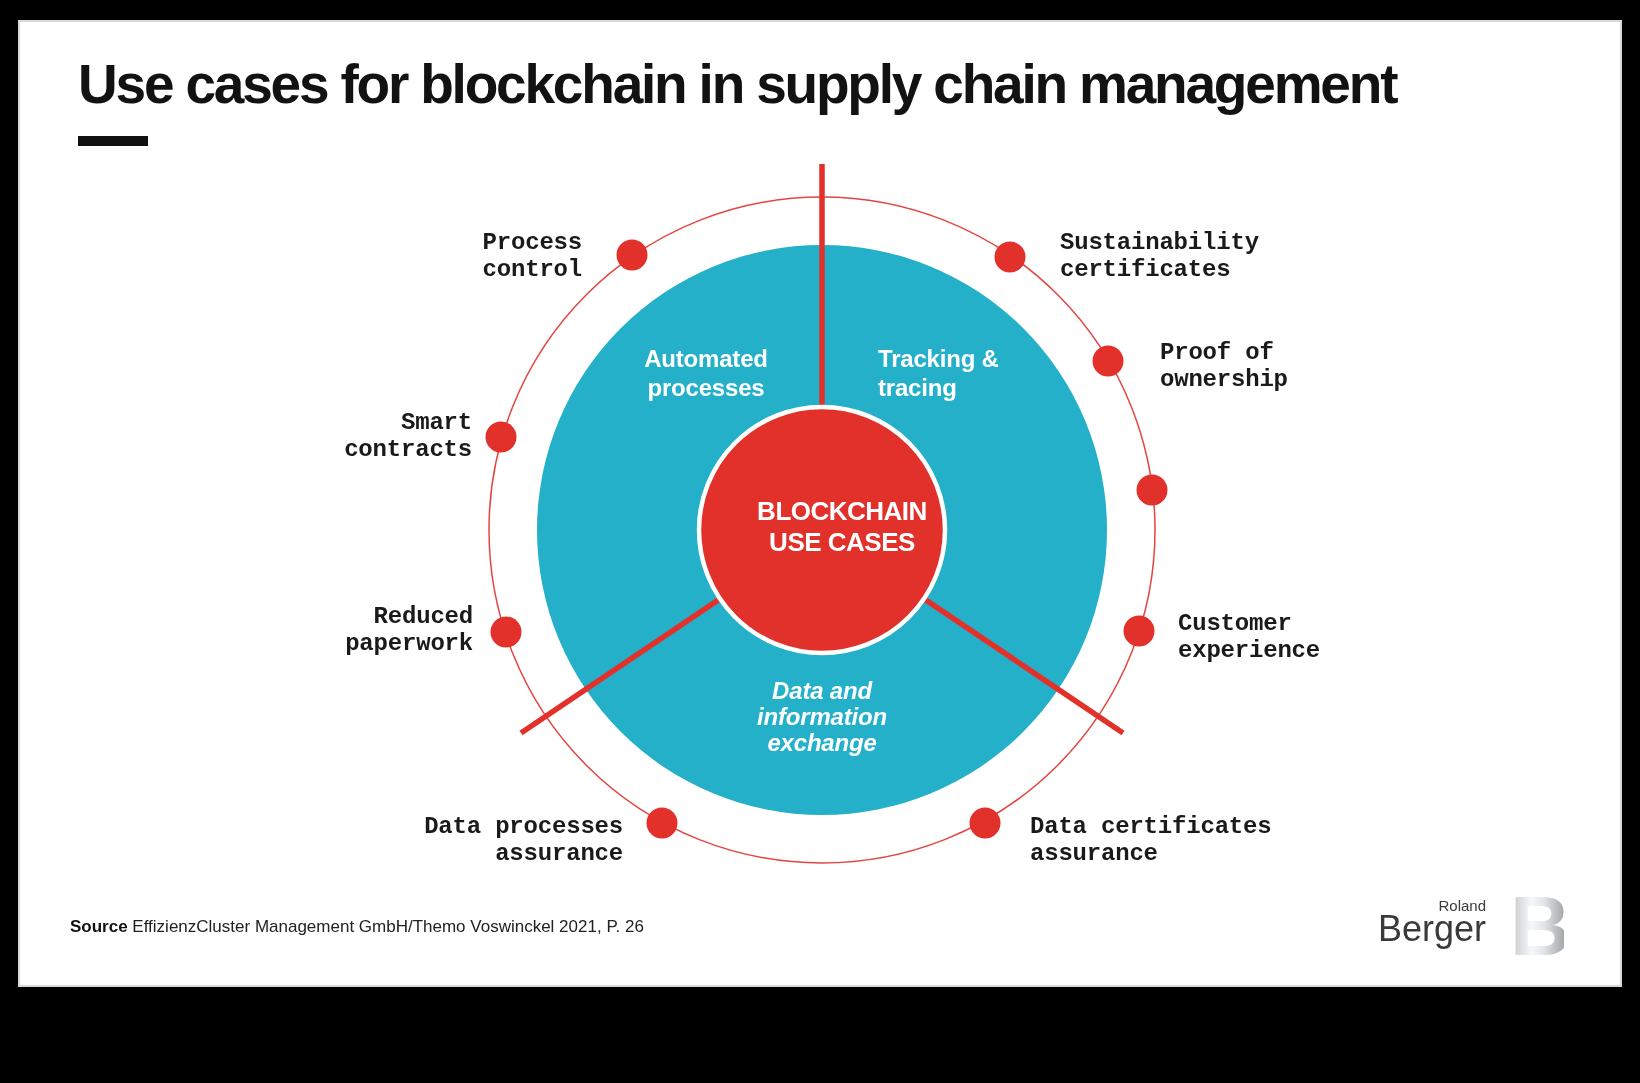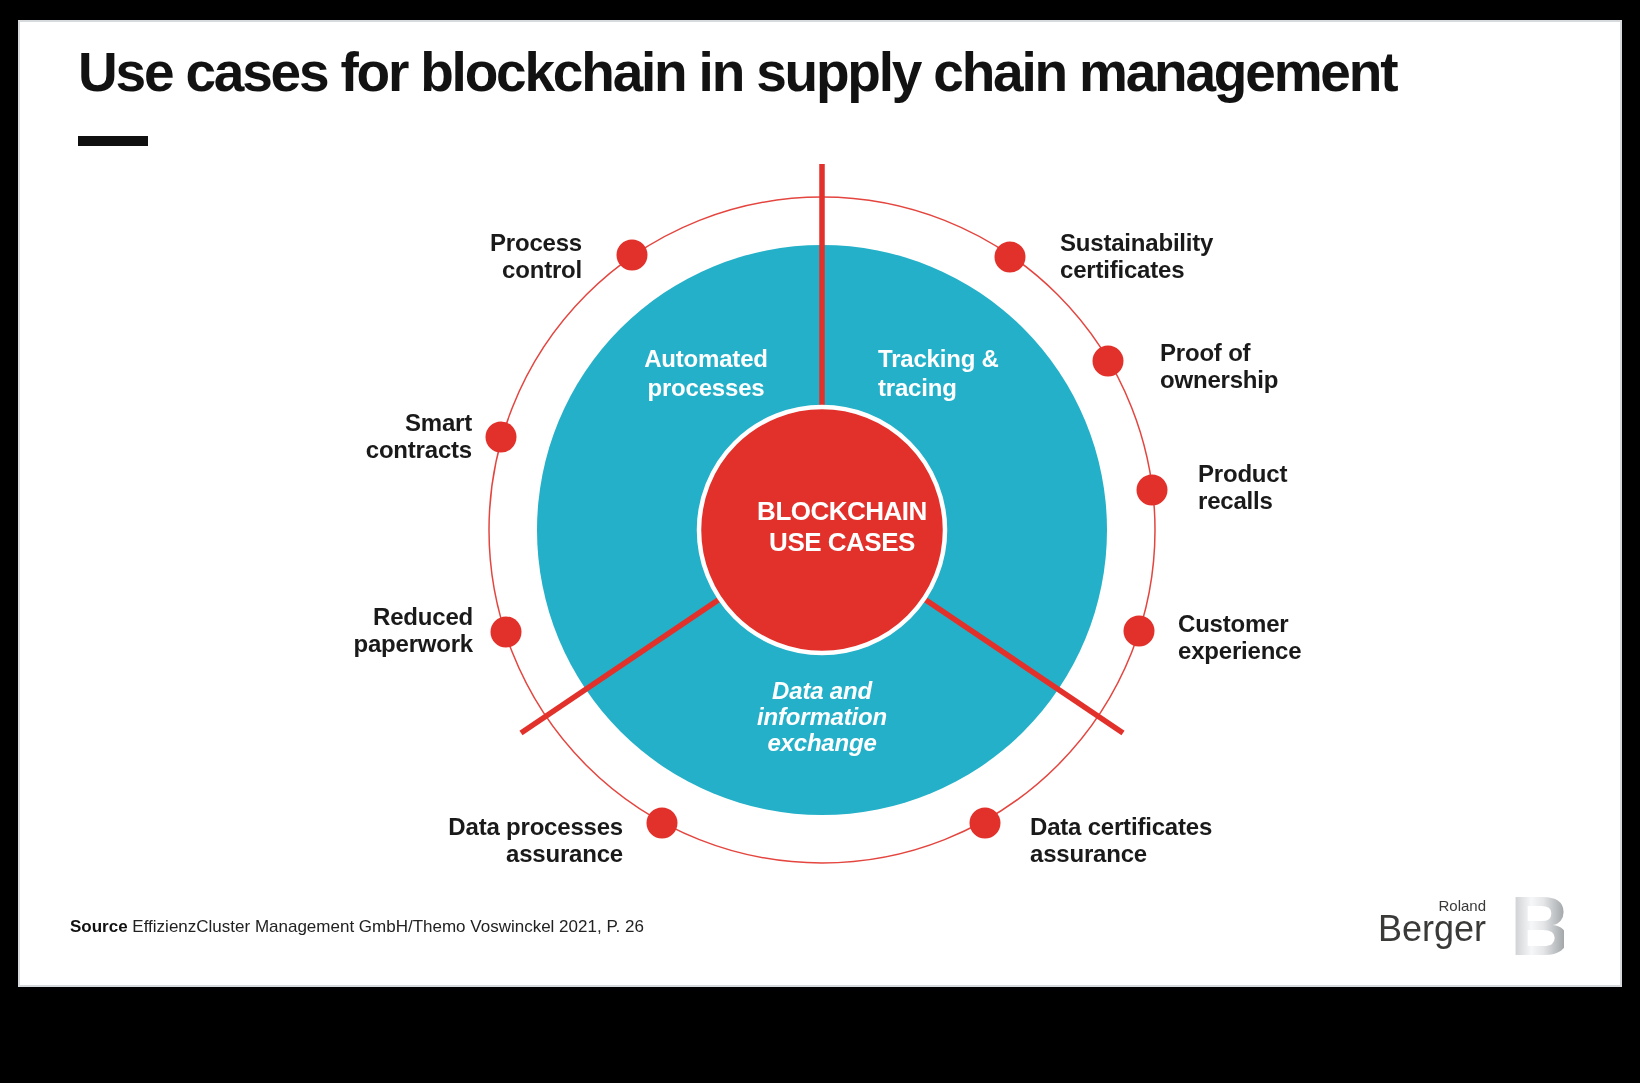--- a/index.html
+++ b/index.html
@@ -13,31 +13,31 @@
     width:1640px;height:1083px;background:#000;
     font-family:"Liberation Sans", sans-serif;
     position:relative;overflow:hidden;
   }
   .stage{position:absolute;left:0;top:0;width:1640px;height:1083px;}
   .slide{
     position:absolute;left:20px;top:22px;width:1600px;height:963px;
     background:#fff;box-shadow:0 0 0 2px #d7dadc;
   }
   .page-title{
-    position:absolute;left:78px;top:40px;width:1400px;
+    position:absolute;left:78px;top:52px;width:1400px;
     font-size:55px;font-weight:700;letter-spacing:-2.2px;color:#121212;
     white-space:nowrap;
   }
   .title-underline{
     position:absolute;left:78px;top:136px;width:70px;height:10px;background:#101010;
   }
   svg.diagram{position:absolute;left:0;top:0;width:1640px;height:1083px;}
   .lbl{
     position:absolute;font-weight:700;color:var(--text);
-    font-size:24px;line-height:27px;letter-spacing:-0.2px;white-space:pre-line;
+    font-size:24px;line-height:27px;letter-spacing:-0.2px;white-space:pre-line;font-family:Liberation Mono, monospace;
   }
   .lbl.right{text-align:right;}
   .lbl.left{text-align:left;}
   .sector-lbl{
     position:absolute;font-weight:700;color:#fff;
     font-size:24px;line-height:29px;letter-spacing:-0.2px;white-space:pre-line;
   }
   .center-lbl{
     position:absolute;left:702px;top:496px;width:280px;text-align:center;
     font-weight:700;color:#fff;font-size:26px;line-height:31px;letter-spacing:-0.5px;
@@ -106,22 +106,20 @@
   <div class="sector-lbl" style="left:712px;top:678px;width:220px;text-align:center;line-height:26px;font-style:italic;">Data and
 information
 exchange</div>
 
   <div class="lbl right" style="left:382px;top:229px;width:200px;">Process
 control</div>
   <div class="lbl left" style="left:1060px;top:229px;width:260px;">Sustainability
 certificates</div>
   <div class="lbl left" style="left:1160px;top:339px;width:220px;">Proof of
 ownership</div>
-  <div class="lbl left" style="left:1198px;top:460px;width:200px;">Product
-recalls</div>
   <div class="lbl left" style="left:1178px;top:610px;width:220px;">Customer
 experience</div>
   <div class="lbl left" style="left:1030px;top:813px;width:260px;">Data certificates
 assurance</div>
   <div class="lbl right" style="left:363px;top:813px;width:260px;">Data processes
 assurance</div>
   <div class="lbl right" style="left:273px;top:603px;width:200px;">Reduced
 paperwork</div>
   <div class="lbl right" style="left:272px;top:409px;width:200px;">Smart
 contracts</div>

